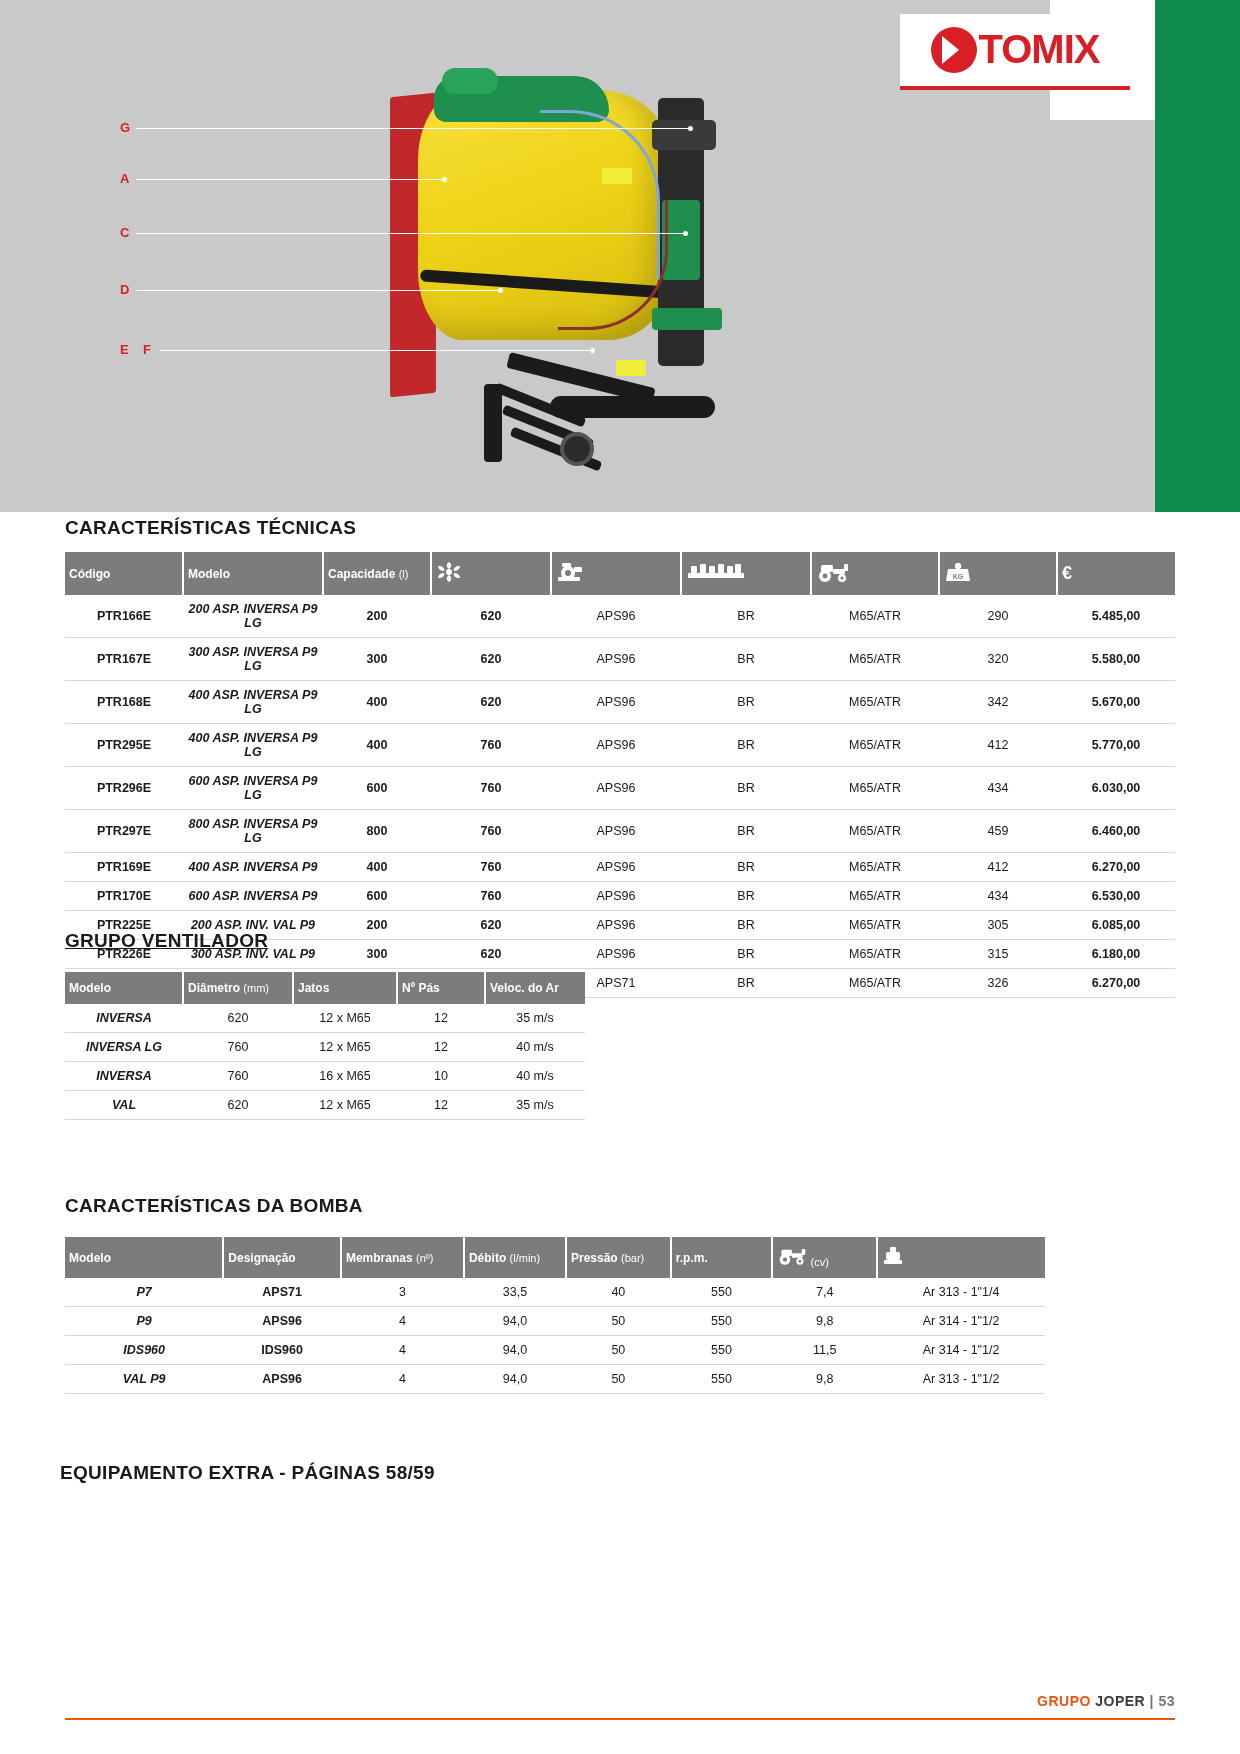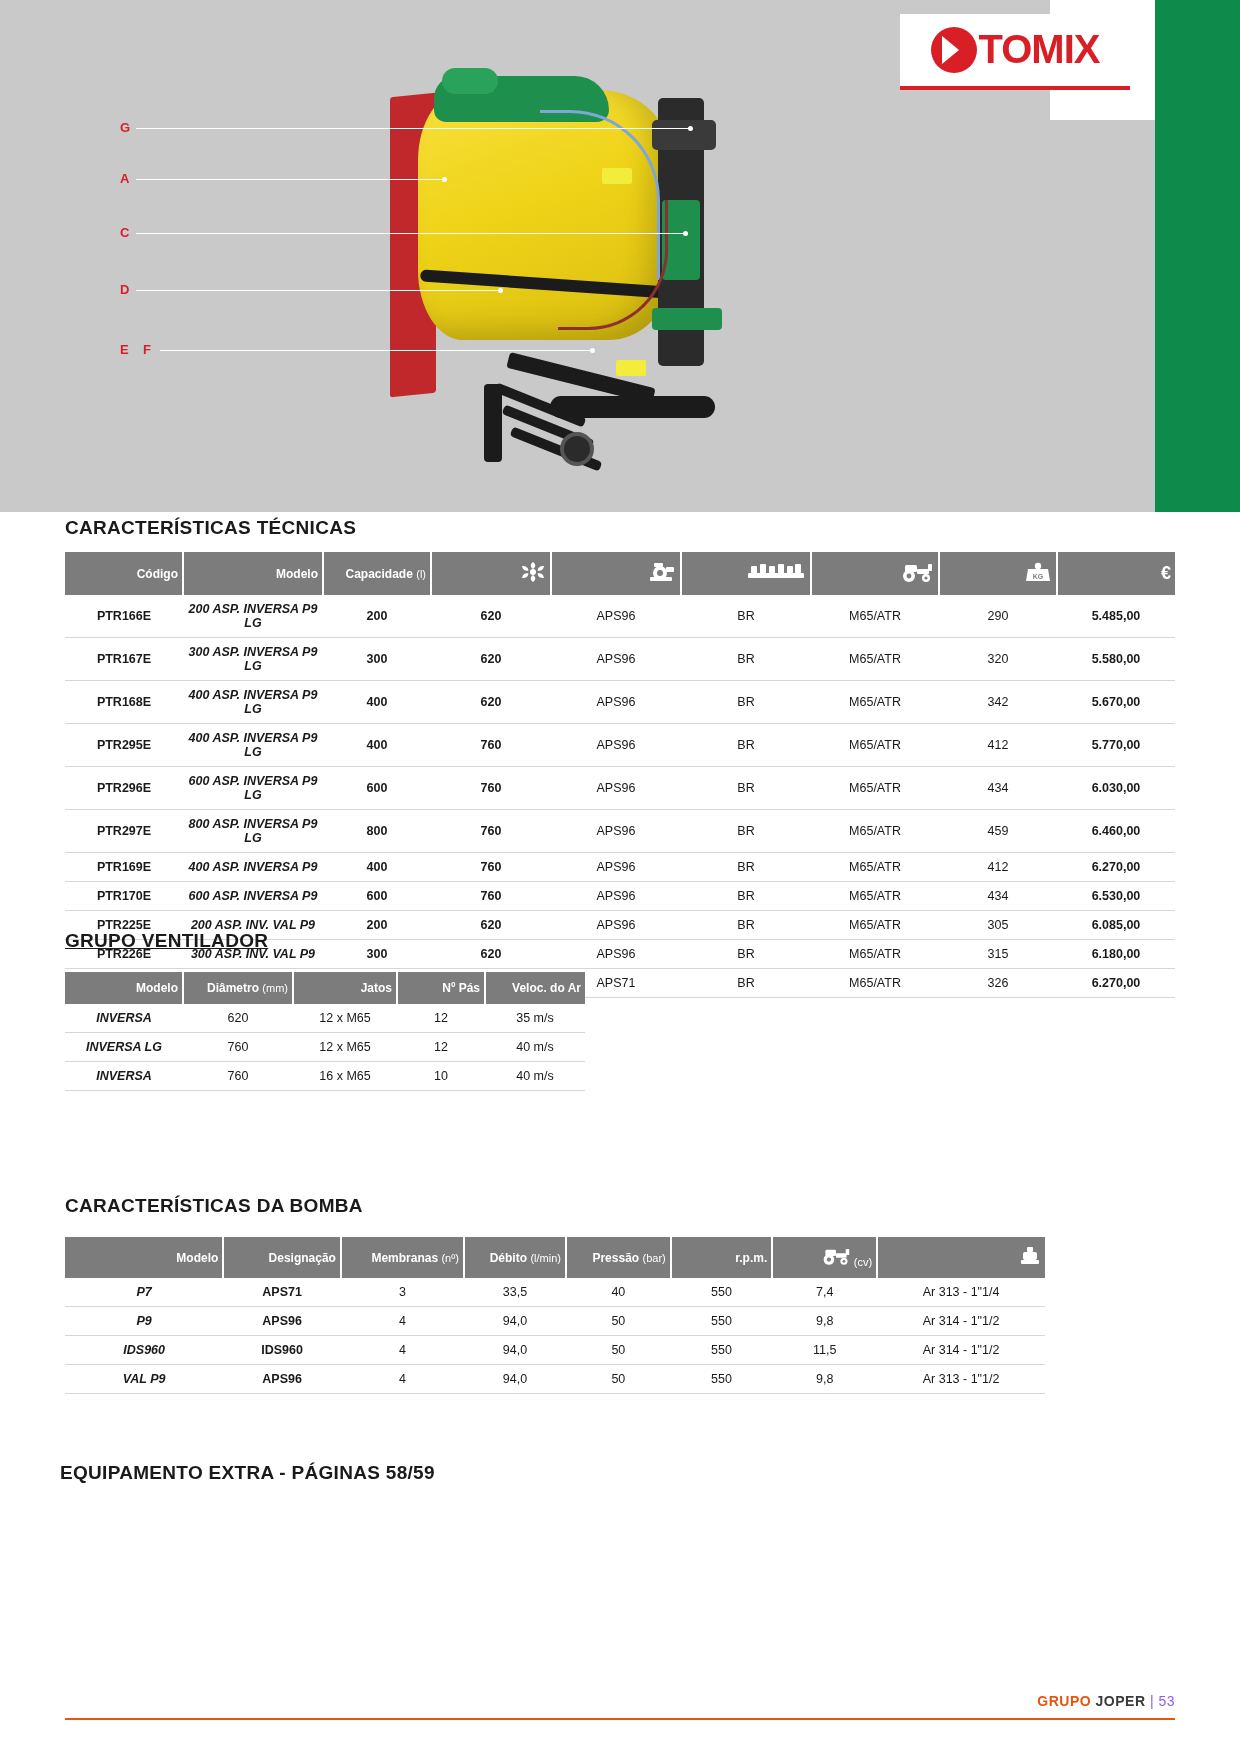--- a/index.html
+++ b/index.html
@@ -130,21 +130,21 @@
   .content { position:absolute; left:0; top:512px; width:1240px; }
 
   h2.section {
     font-size:19px; font-weight:bold; color:#1a1a1a;
     letter-spacing:.3px; margin:0;
   }
 
   table { border-collapse:collapse; }
   .t-head td {
     background:#7c7c7c; color:#ffffff; font-size:12px; font-weight:bold;
-    text-align:right; padding:9px 4px; border-right:2px solid #ffffff;
+    text-align:left; padding:9px 4px; border-right:2px solid #ffffff;
   }
   .t-head td:last-child { border-right:none; }
   .t-head .lightweight { font-weight:normal; font-size:11px; }
 
   .t-body td {
     font-size:12.5px; text-align:center; padding:7px 4px;
     border-bottom:1px solid #d7d7d7;
   }
   .t-body tr:last-child td { border-bottom:1px solid #d7d7d7; }
   .c-code  { font-weight:bold; }
@@ -188,21 +188,21 @@
   .footer-rule {
     position:absolute; left:65px; top:1718px; width:1110px; height:2px;
     background:#e8550f;
   }
   .footer-brand {
     position:absolute; right:65px; top:1693px;
     font-size:14px; font-weight:bold; letter-spacing:.5px;
   }
   .fb-grupo { color:#e8550f; }
   .fb-joper { color:#3a3a3a; }
-  .fb-page  { color:#8b5cf6; font-weight:normal; }
+  .fb-page  { color:#737373; font-weight:bold; }
 
   .extra-title { position:absolute; left:60px; top:950px; }
 </style>
 </head>
 <body>
 
 <div class="hero">
   <div class="hero-green"></div>
   <div class="hero-white-strip"></div>
 
@@ -503,20 +503,27 @@
         <td>12</td>
         <td>40 m/s</td>
       </tr>
       <tr>
         <td class="c-model">INVERSA</td>
         <td>760</td>
         <td>16 x M65</td>
         <td>10</td>
         <td>40 m/s</td>
       </tr>
+      <tr>
+        <td class="c-model">VAL</td>
+        <td>620</td>
+        <td>12 x M65</td>
+        <td>12</td>
+        <td>35 m/s</td>
+      </tr>
     </tbody>
   </table>
 
   <h2 class="section" style="position:absolute; left:65px; top:683px;">CARACTERÍSTICAS DA BOMBA</h2>
 
   <table id="tabela-bomba">
     <colgroup>
       <col class="b1">
         <col class="b2">
         <col class="b3">

